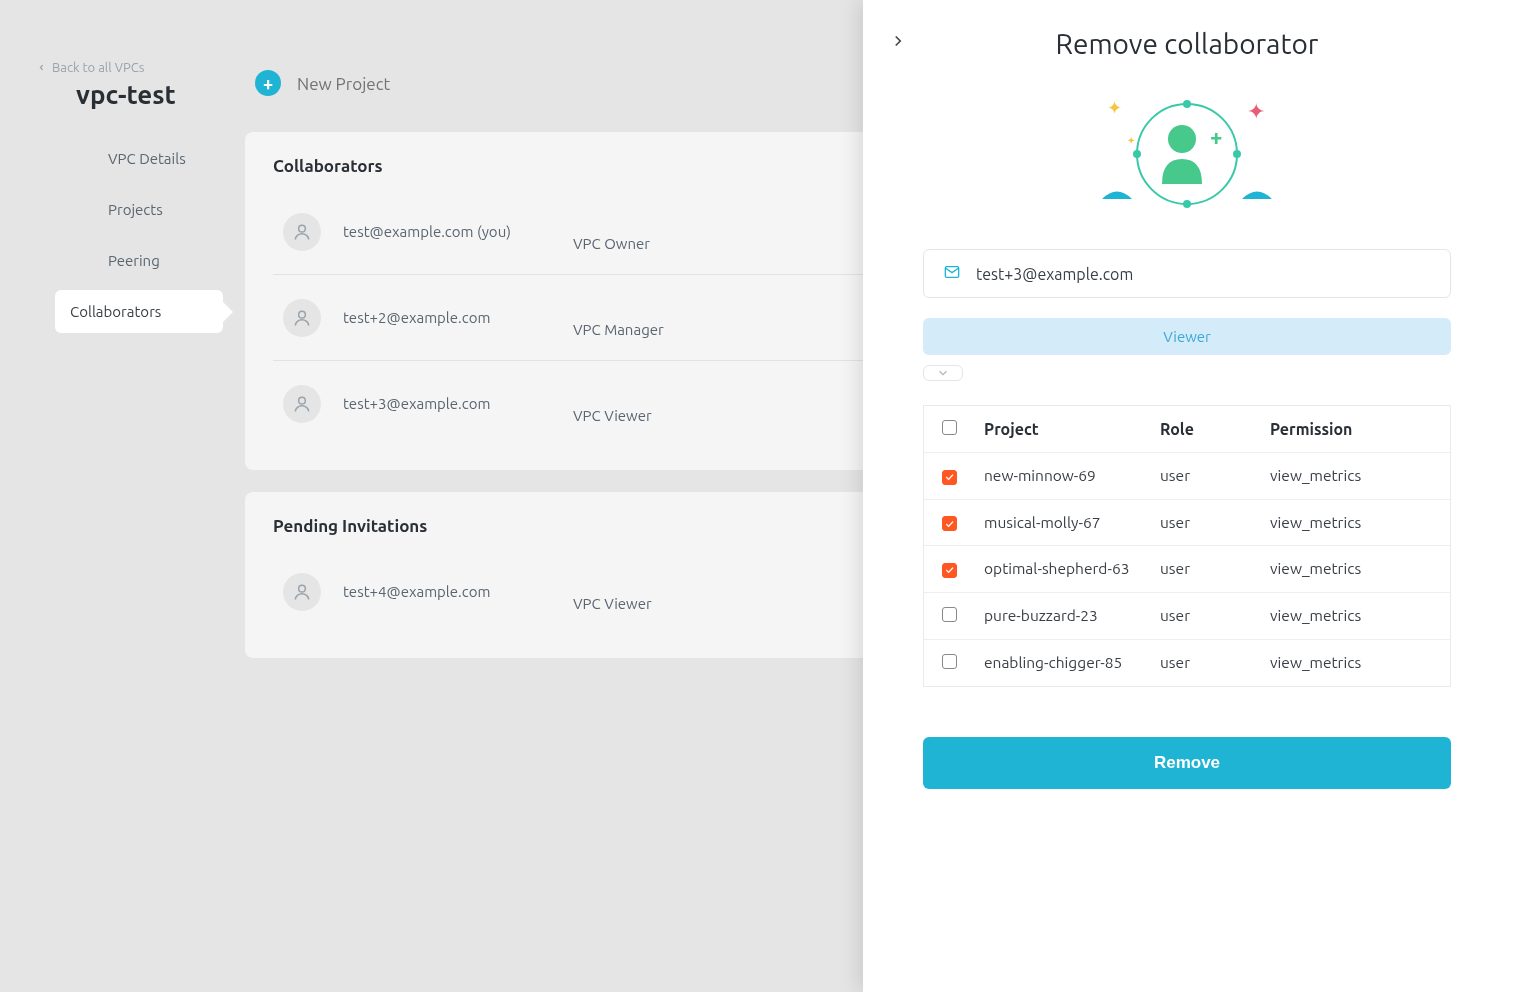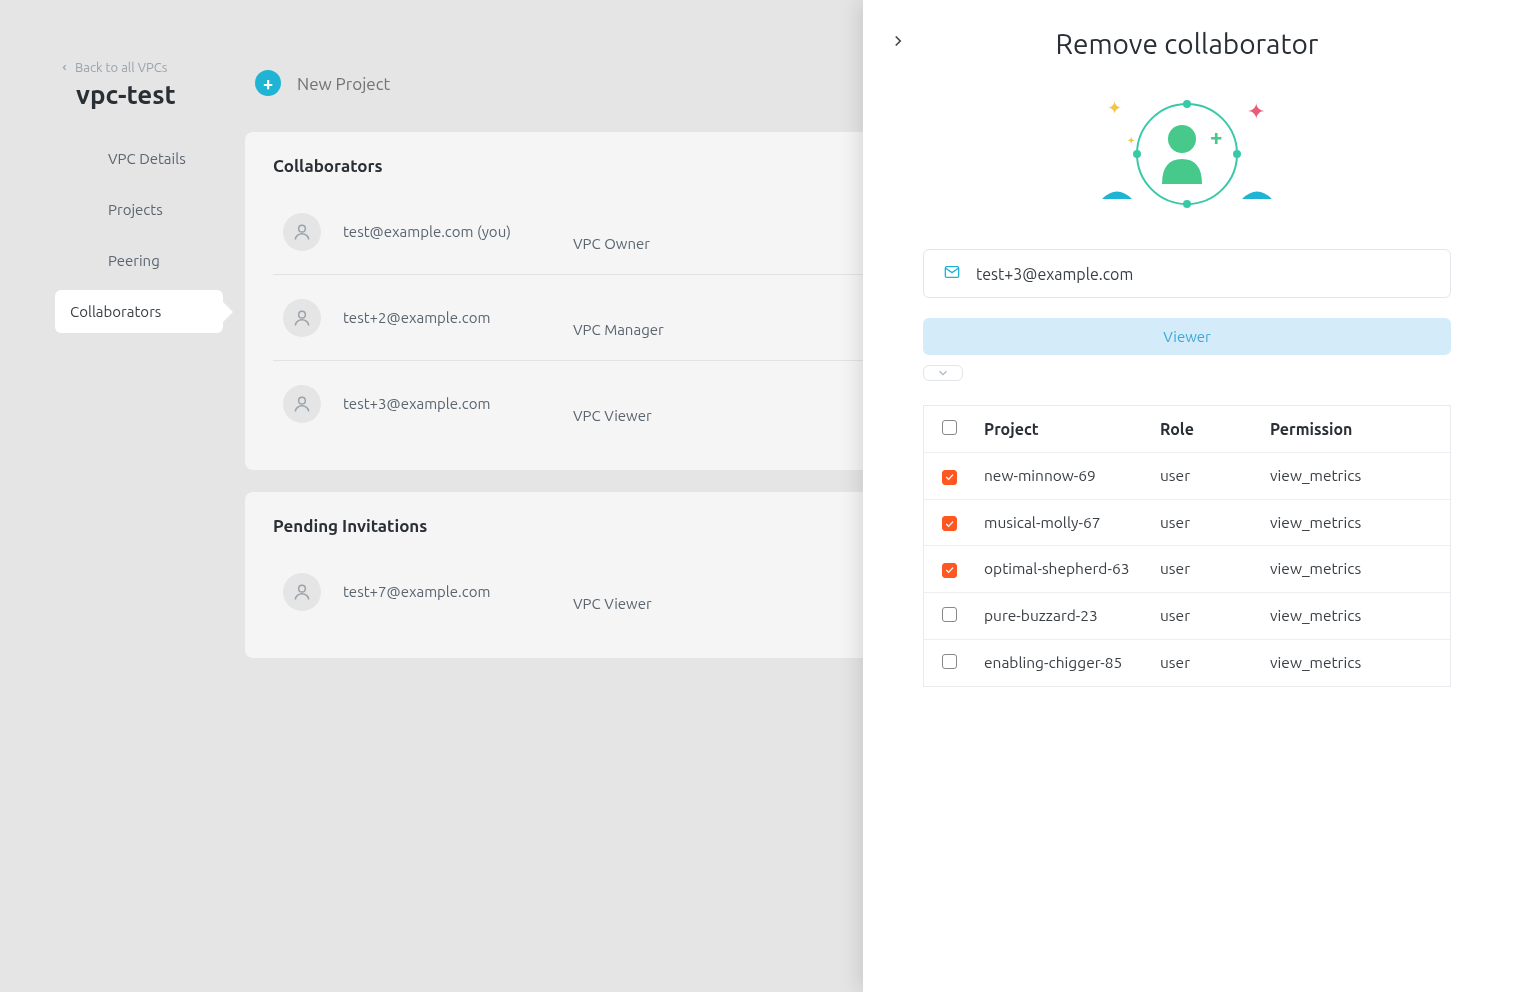--- a/index.html
+++ b/index.html
@@ -19,21 +19,21 @@
 .sidebar {
   width: 223px;
   padding: 60px 0 0 0;
 }
 .back-link {
   color: #9aa3ac;
   font-size: 13px;
   display: flex;
   align-items: center;
   gap: 6px;
-  padding-left: 60px;
+  padding-left: 37px;
   cursor: pointer;
 }
 .vpc-title {
   font-size: 26px;
   font-weight: 700;
   color: #2a2f35;
   padding-left: 76px;
   margin-top: 6px;
   margin-bottom: 28px;
 }
@@ -320,21 +320,21 @@
     <div class="card">
       <div class="card-title">Pending Invitations</div>
       <div id="pending-list">
           <div class="collab-row">
             <div class="avatar">
               <svg width="20" height="20" viewBox="0 0 24 24" fill="none" stroke="currentColor" stroke-width="1.8">
                 <circle cx="12" cy="8" r="4"></circle>
                 <path d="M4 21c0-4 4-7 8-7s8 3 8 7"></path>
               </svg>
             </div>
-            <div class="collab-email">test+7@example.com</div>
+            <div class="collab-email">test+4@example.com</div>
             <div class="collab-role">VPC Viewer</div>
           </div>
         </div>
     </div>
   </div>
 </div>
 
 <div class="drawer">
   <div class="drawer-close">
     <svg width="18" height="18" viewBox="0 0 24 24" fill="none" stroke="currentColor" stroke-width="2.2">
@@ -415,13 +415,14 @@
         </div>
         <div class="proj-row">
           <div><span class="checkbox"></span></div>
           <div>enabling-chigger-85</div>
           <div>user</div>
           <div>view_metrics</div>
         </div>
       </div>
   </div>
 
+  <button class="remove-btn">Remove</button>
 </div>
 
 </body></html>

